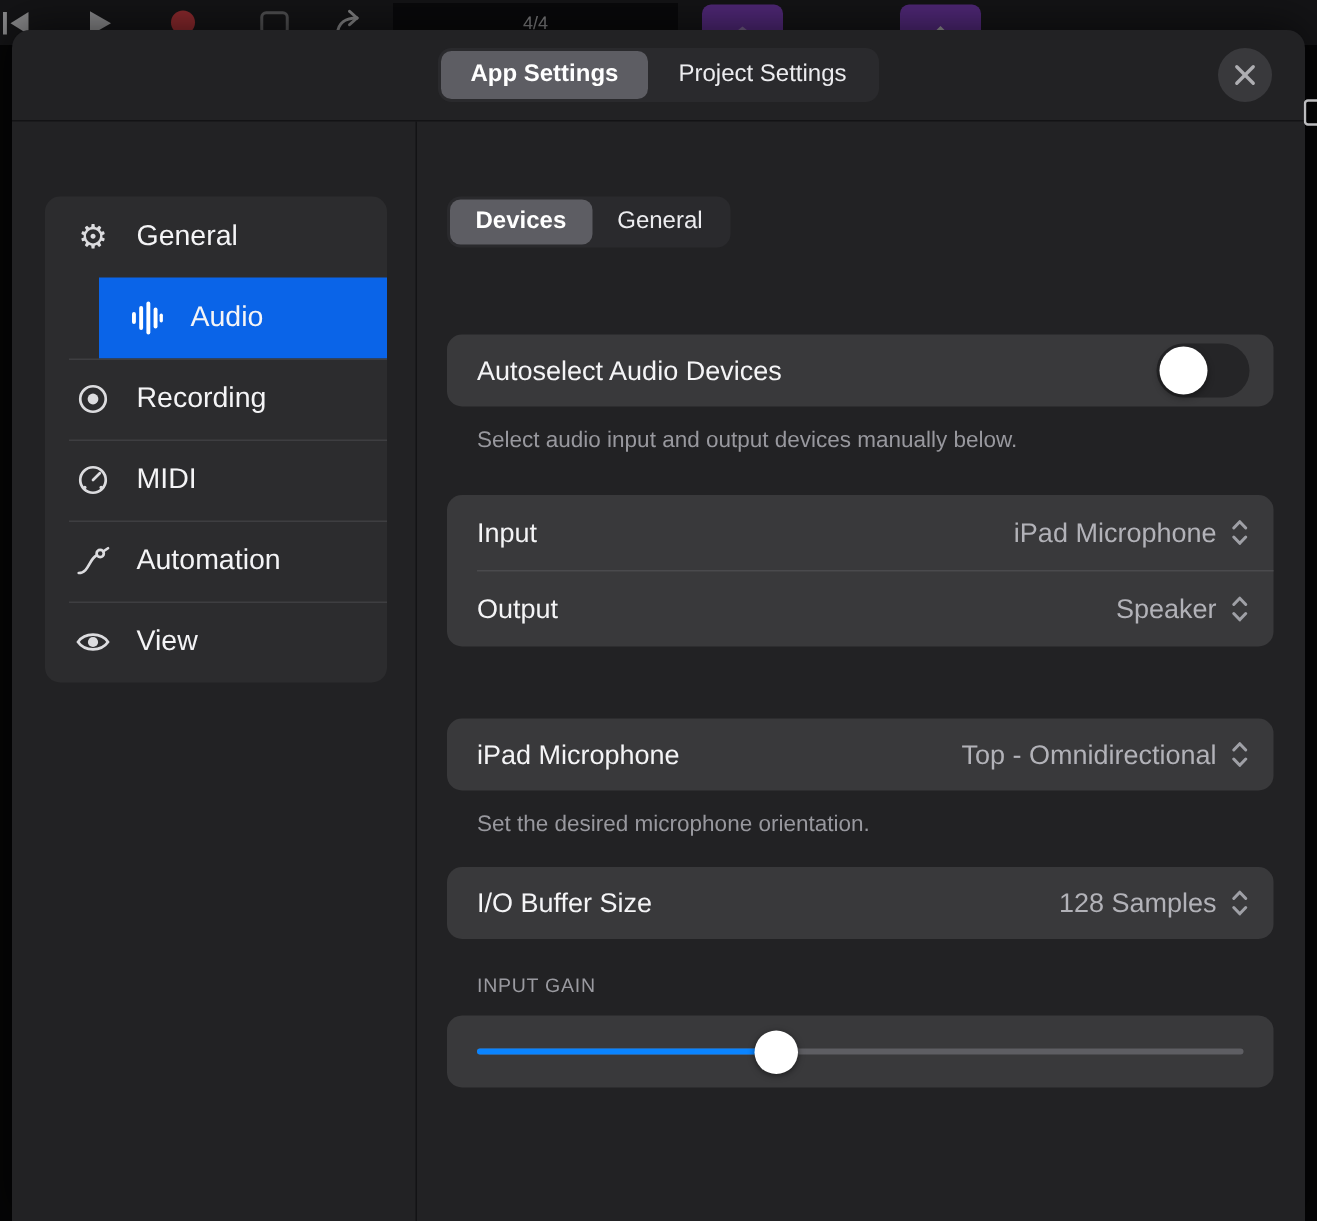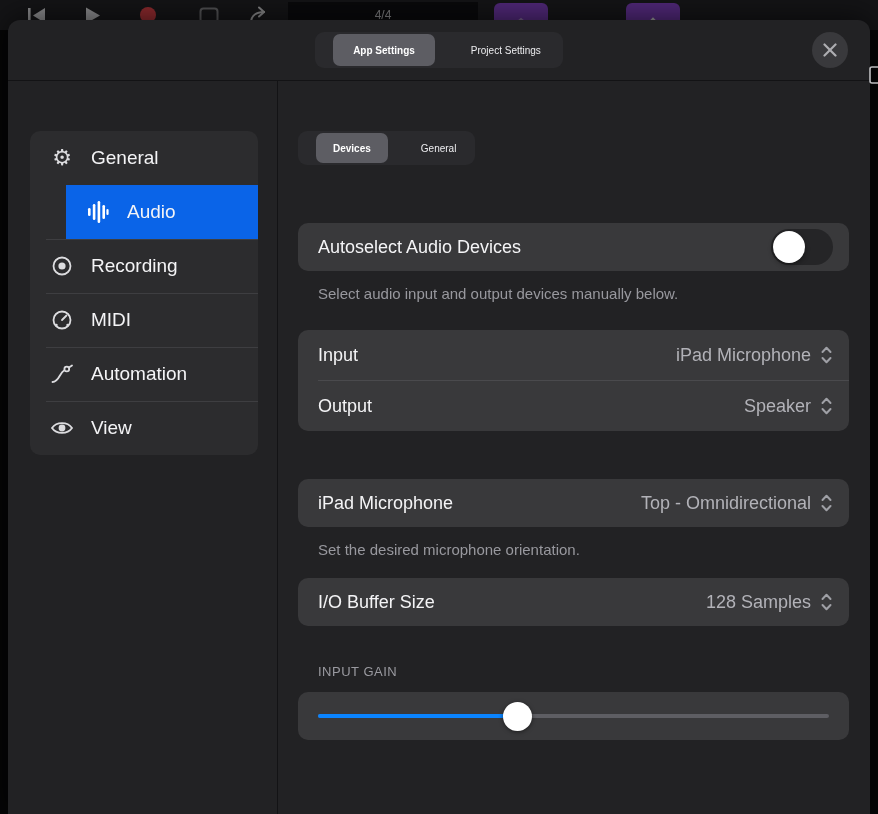--- a/index.html
+++ b/index.html
@@ -1,40 +1,40 @@
 <!DOCTYPE html>
 <html style="--accent: #0a64e8; --slider-accent: #0a84ff; --record-red: #f0484e; --purple: #8a46cf; --gain: 39%;"><head>
 <meta charset="utf-8">
 <style>
   html,body{margin:0;padding:0;background:#000;}
   .stage{position:relative;width:878px;height:814px;overflow:hidden;background:#0a0a0b;
          font-family:"Liberation Sans","DejaVu Sans",sans-serif;}
 
   
   .topbar{position:absolute;top:0;left:0;right:0;height:30px;background:#242427;
-          display:flex;align-items:center;padding-left:26px;box-sizing:border-box;}
+          display:flex;align-items:center;box-sizing:border-box;}
   .tb-icon{display:flex;align-items:center;justify-content:center;flex:0 0 auto;}
   .lcd{width:190px;height:27px;background:#111113;border-radius:0 0 7px 7px;
        display:flex;align-items:center;justify-content:center;margin-left:20px;}
   .lcd-sig{color:#d6d6da;font-size:12px;}
   .pill-btn{width:54px;height:25px;border-radius:6px;background:var(--purple,#8a46cf);
             margin-left:16px;display:flex;align-items:flex-end;justify-content:center;
             border:none;padding:0 0 3px 0;}
   .dim{position:absolute;inset:0;background:rgba(0,0,0,0.42);z-index:1;}
   .bg-artifact{position:absolute;right:-7px;top:66px;z-index:3;opacity:.9;}
 
   
   .modal{position:absolute;left:8px;right:8px;top:20px;bottom:0;background:#222224;
          border-radius:12px 12px 0 0;z-index:2;display:flex;flex-direction:column;
          box-shadow:0 -2px 30px rgba(0,0,0,.6);}
   .modal-header{position:relative;flex:0 0 60px;display:flex;align-items:center;
                 justify-content:center;border-bottom:1px solid #131315;}
   .seg{display:inline-flex;background:#2a2a2d;border-radius:9px;padding:2px;}
-  .seg-btn{border:none;background:transparent;color:#ececef;font-size:10px;
-           padding:0 20px;height:32px;border-radius:7px;font-family:inherit;cursor:pointer;margin-left:16px;}
+  .seg-btn{border:none;background:transparent;color:#ececef;font-size:16px;
+           padding:0 20px;height:32px;border-radius:7px;font-family:inherit;cursor:pointer;}
   .seg-btn.selected{background:#5d5d63;color:#fff;font-weight:700;}
   .devices-seg .seg-btn{height:30px;padding:0 17px;}
   .close-btn{position:absolute;right:22px;top:12px;width:36px;height:36px;border-radius:50%;
              background:#39393c;border:none;display:flex;align-items:center;
              justify-content:center;cursor:pointer;}
 
   .modal-body{flex:1;display:flex;min-height:0;}
 
   
   .sidebar{flex:0 0 270px;border-right:1px solid #131315;padding-top:50px;box-sizing:border-box;}
@@ -56,21 +56,21 @@
        justify-content:space-between;padding:0 16px 0 20px;box-sizing:border-box;gap:16px;}
   .row-label{color:#f4f4f6;font-size:18px;}
   .row-value{display:flex;align-items:center;gap:9px;color:#b2b2b8;font-size:18px;cursor:pointer;}
   .caption{color:#98989e;font-size:15px;margin:14px 20px 0;}
   .group{background:#39393b;border-radius:10px;margin-top:28px;}
   .group .row{background:transparent;height:50px;}
   .group-divider{height:1px;background:#4a4a4d;margin-left:20px;}
   .m-autoselect{margin-top:58px;}
   .m-mic{margin-top:48px;}
   .m-buffer{margin-top:20px;}
-  .section-label{color:#9a9aa0;font-size:13px;letter-spacing:.5px;margin:38px 20px 0;}
+  .section-label{color:#9a9aa0;font-size:13px;letter-spacing:.5px;margin:23px 20px 0;}
   .slider-row{margin-top:13px;display:flex;align-items:center;padding:0 20px;}
 
   .toggle{width:62px;height:36px;border-radius:18px;background:#252527;position:relative;
           border:none;cursor:pointer;flex:0 0 auto;}
   .toggle .knob{position:absolute;left:2px;top:2px;width:32px;height:32px;border-radius:50%;
                 background:#fff;box-shadow:0 2px 5px rgba(0,0,0,.4);}
 
   .slider{position:relative;height:30px;flex:1;cursor:pointer;}
   .slider .track{position:absolute;left:0;right:0;top:13px;height:4px;border-radius:2px;background:#5e5e63;}
   .slider .fill{position:absolute;left:0;top:0;bottom:0;width:var(--gain,39%);

